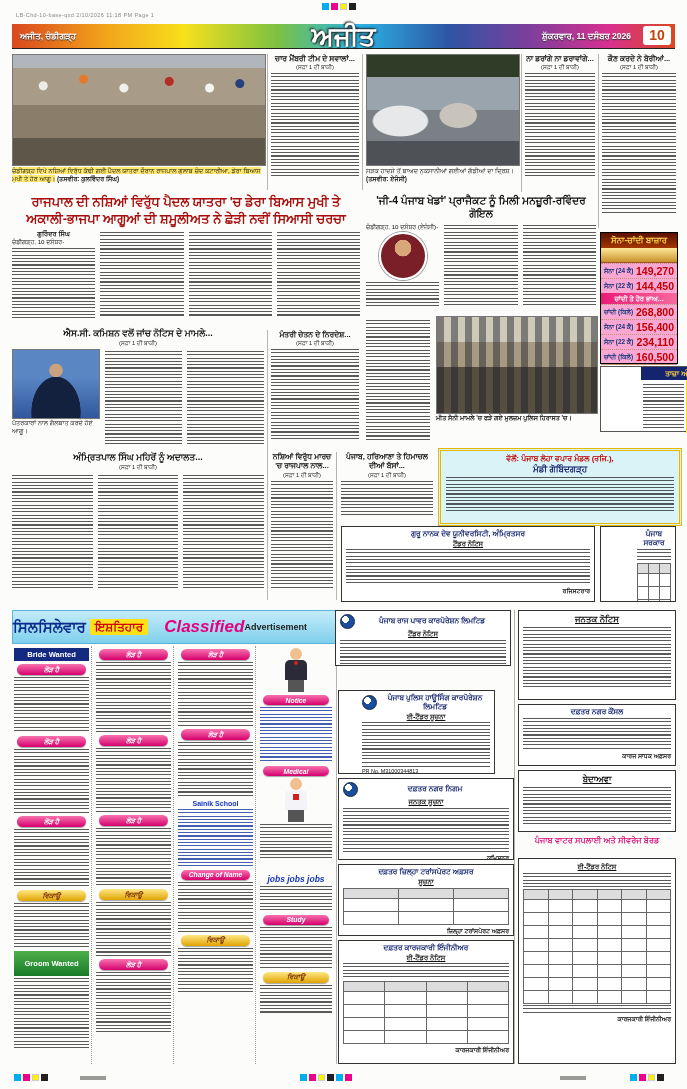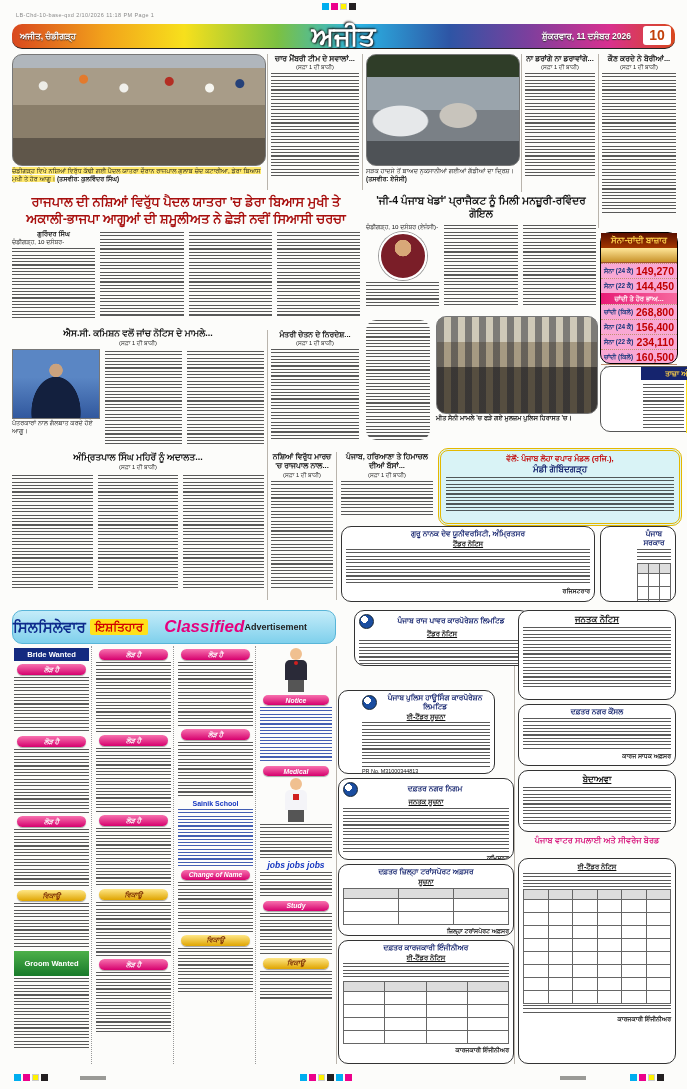--- a/index.html
+++ b/index.html
@@ -1,18 +1,18 @@
 <!DOCTYPE html>
 <html><head>
 <meta charset="utf-8">
 <style>
   html,body{margin:0;padding:0;background:#d8d8d4;}
   #page{position:relative;width:687px;height:1089px;margin:0 auto;background:#fcfcfa;
         font-family:"Liberation Sans","DejaVu Sans",sans-serif;color:#111;overflow:hidden;}
-  .abs{position:absolute;border-radius:10px;}
+  .abs{position:absolute;}
   .printline{font-size:5.5px;color:#888;letter-spacing:.4px;}
   
   .sim{margin:1.5px 0;background-image:repeating-linear-gradient(180deg,rgba(35,35,35,.75) 0,rgba(35,35,35,.75) 1.1px,transparent 1.1px,transparent 3.3px);}
   .sim.blue{background-image:repeating-linear-gradient(180deg,rgba(21,54,160,.8) 0,rgba(21,54,160,.8) 1.1px,transparent 1.1px,transparent 3.3px);}
   .cols{display:flex;gap:5px;}
   .cols>*{flex:1;min-width:0;}
   
   .masthead{background:linear-gradient(90deg,#d9481e,#f2a31b 14%,#f7e01c 26%,#7cc141 40%,#2bb6e5 52%,#2e55a5 66%,#7d3f9d 78%,#d8308f 90%,#d9481e);
             display:flex;align-items:center;border-bottom:1px solid #222;}
   .mh-edition{color:#fff;font-size:8.5px;font-weight:bold;margin-left:8px;text-shadow:0 1px 1px #333;}
@@ -94,21 +94,21 @@
   .cl-pb2{background:#ffe11a;color:#d00000;font-weight:bold;font-size:12px;padding:1px 5px;margin-left:4px;border-radius:2px;}
   .cl-en1{color:#e6007e;font-weight:bold;font-size:17px;font-style:italic;margin-left:16px;}
   .cl-en2{color:#222;font-weight:bold;font-size:9px;}
   .cl-col{position:absolute;border-right:1px dotted #999;padding:0 2px;box-sizing:border-box;overflow:hidden;}
   .capsule{display:block;margin:3px auto 2px;width:92%;text-align:center;color:#fff;font-weight:bold;font-style:italic;
            font-size:6.8px;padding:1.5px 0;border-radius:7px;background:linear-gradient(180deg,#f772ae,#d6006e);
            box-shadow:0 1px 1px rgba(0,0,0,.35);}
   .capsule.yel{background:linear-gradient(180deg,#ffe786,#dfa400);color:#7a2a00;}
   .cl-navy{background:#142a80;color:#fff;font-weight:bold;font-size:7.6px;text-align:center;padding:2px 0;margin-top:2px;}
   .cl-green{background:linear-gradient(180deg,#4db04a,#187a2a);color:#fff;font-weight:bold;font-size:7.6px;text-align:center;padding:8px 0;margin-top:2px;}
-  .cl-jobs{color:#1536c0;font-weight:bold;font-size:8.5px;font-style:italic;text-align:center;margin-top:2px;}
+  .cl-jobs{color:#1536c0;font-weight:bold;font-size:8.5px;font-style:italic;text-align:center;margin-top:16px;}
   .cl-sainik{color:#1536c0;font-weight:bold;font-size:7px;text-align:center;margin-top:2px;}
   
   .figman{position:relative;width:30px;height:44px;margin:2px auto;}
   .figman .head{position:absolute;left:9px;top:0;width:12px;height:12px;border-radius:50%;background:#f0c090;}
   .figman .bodyp{position:absolute;left:4px;top:12px;width:22px;height:20px;border-radius:5px 5px 0 0;background:#2a2a38;}
   .figman .tie{position:absolute;left:13px;top:13px;width:4px;height:4px;border-radius:50%;background:#d02020;}
   .figman .legs{position:absolute;left:7px;top:32px;width:16px;height:12px;background:#555;}
   .figman.nurse .bodyp{background:#f4f4f8;}
   .figman.nurse .cross{position:absolute;left:12px;top:16px;width:6px;height:6px;background:#d02020;}
   
@@ -411,21 +411,21 @@
     </div>
     <div class="sim" style="height:34px;"></div>
     <div class="cl-jobs">jobs jobs jobs</div>
     <div class="sim" style="height:26px;"></div>
     <span class="capsule">Study</span>
     <div class="sim" style="height:42px;"></div>
     <span class="capsule yel">ਵਿਕਾਊ</span>
     <div class="sim" style="height:28px;"></div>
   </div>
 
-  <div class="abs nbox" style="left:354px;top:610px;width:176px;height:56px;">
+  <div class="abs nbox" style="left:335px;top:610px;width:176px;height:56px;font-family:Liberation Serif, serif;">
     <div class="logo-row">
       <span class="tlogo"></span>
       <span class="org" style="flex:1;">ਪੰਜਾਬ ਰਾਜ ਪਾਵਰ ਕਾਰਪੋਰੇਸ਼ਨ ਲਿਮਟਿਡ</span>
     </div>
     <div class="ntype">ਟੈਂਡਰ ਨੋਟਿਸ</div>
     <div class="sim" style="height:34px;"></div>
     <div class="pr">PR No. M31000124812</div>
   </div>
 
   <div class="abs nbox" style="left:338px;top:690px;width:157px;height:84px;padding-left:23px;">

